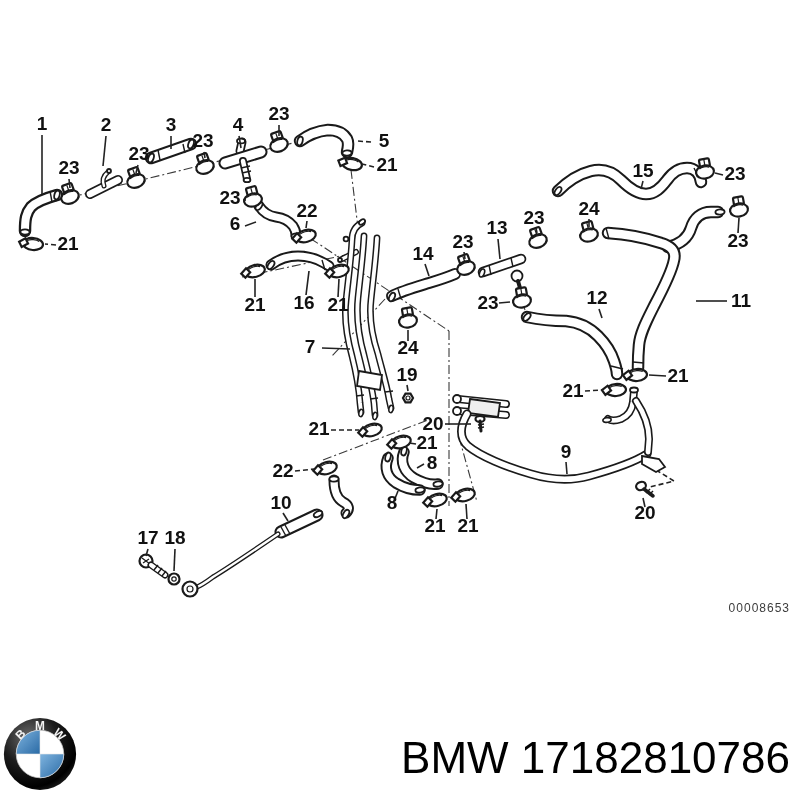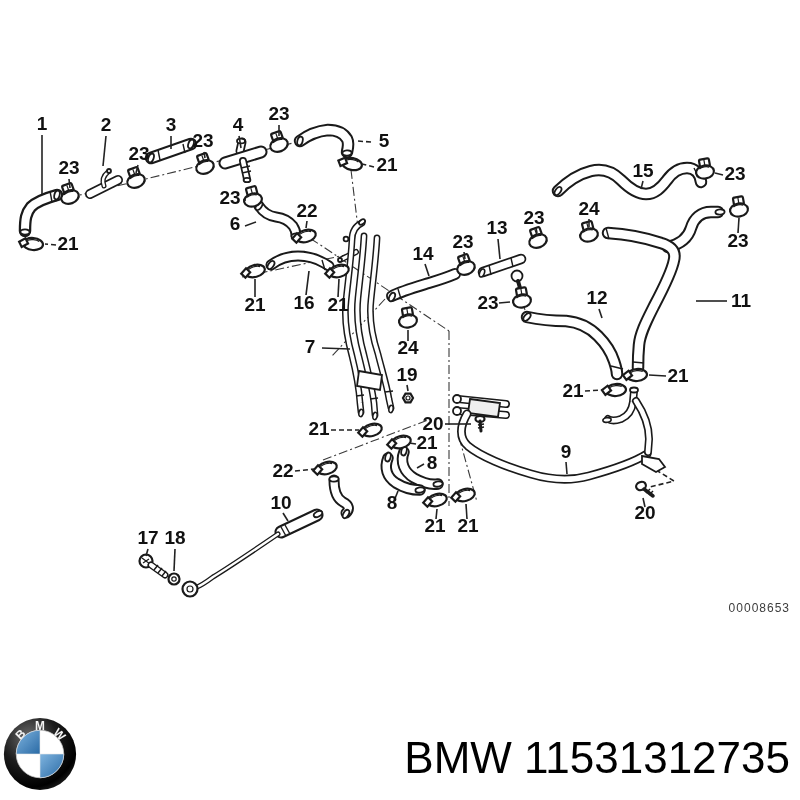--- a/index.html
+++ b/index.html
@@ -441,14 +441,14 @@
     </defs>
     <circle cx="40" cy="40" r="38" fill="url(#ringg)"></circle>
     <circle cx="40" cy="40" r="25" fill="#ffffff" stroke="#cfcfcf" stroke-width="0.8"></circle>
     <path d="M40,40 L40,15 A25,25 0 0 0 15,40 Z" fill="url(#blueg)"></path>
     <path d="M40,40 L65,40 A25,25 0 0 1 40,65 Z" fill="url(#blueg)"></path>
     <path d="M40,40 L40,15 A25,25 0 0 0 15,40 Z M40,40 L65,40 A25,25 0 0 1 40,65 Z" fill="none" stroke="#e8e8e8" stroke-width="0.6"></path>
     <text class="logo-letter" x="19.5" y="23.5" transform="rotate(-45 19.5 19.5)">B</text>
     <text class="logo-letter" x="40" y="15">M</text>
     <text class="logo-letter" x="60.5" y="23.5" transform="rotate(45 60.5 19.5)">W</text>
   </svg>
-  <div class="part-label">BMW 11531312735</div>
+  <div class="part-label">BMW 17182810786</div>
 </div>
 
 </body></html>

